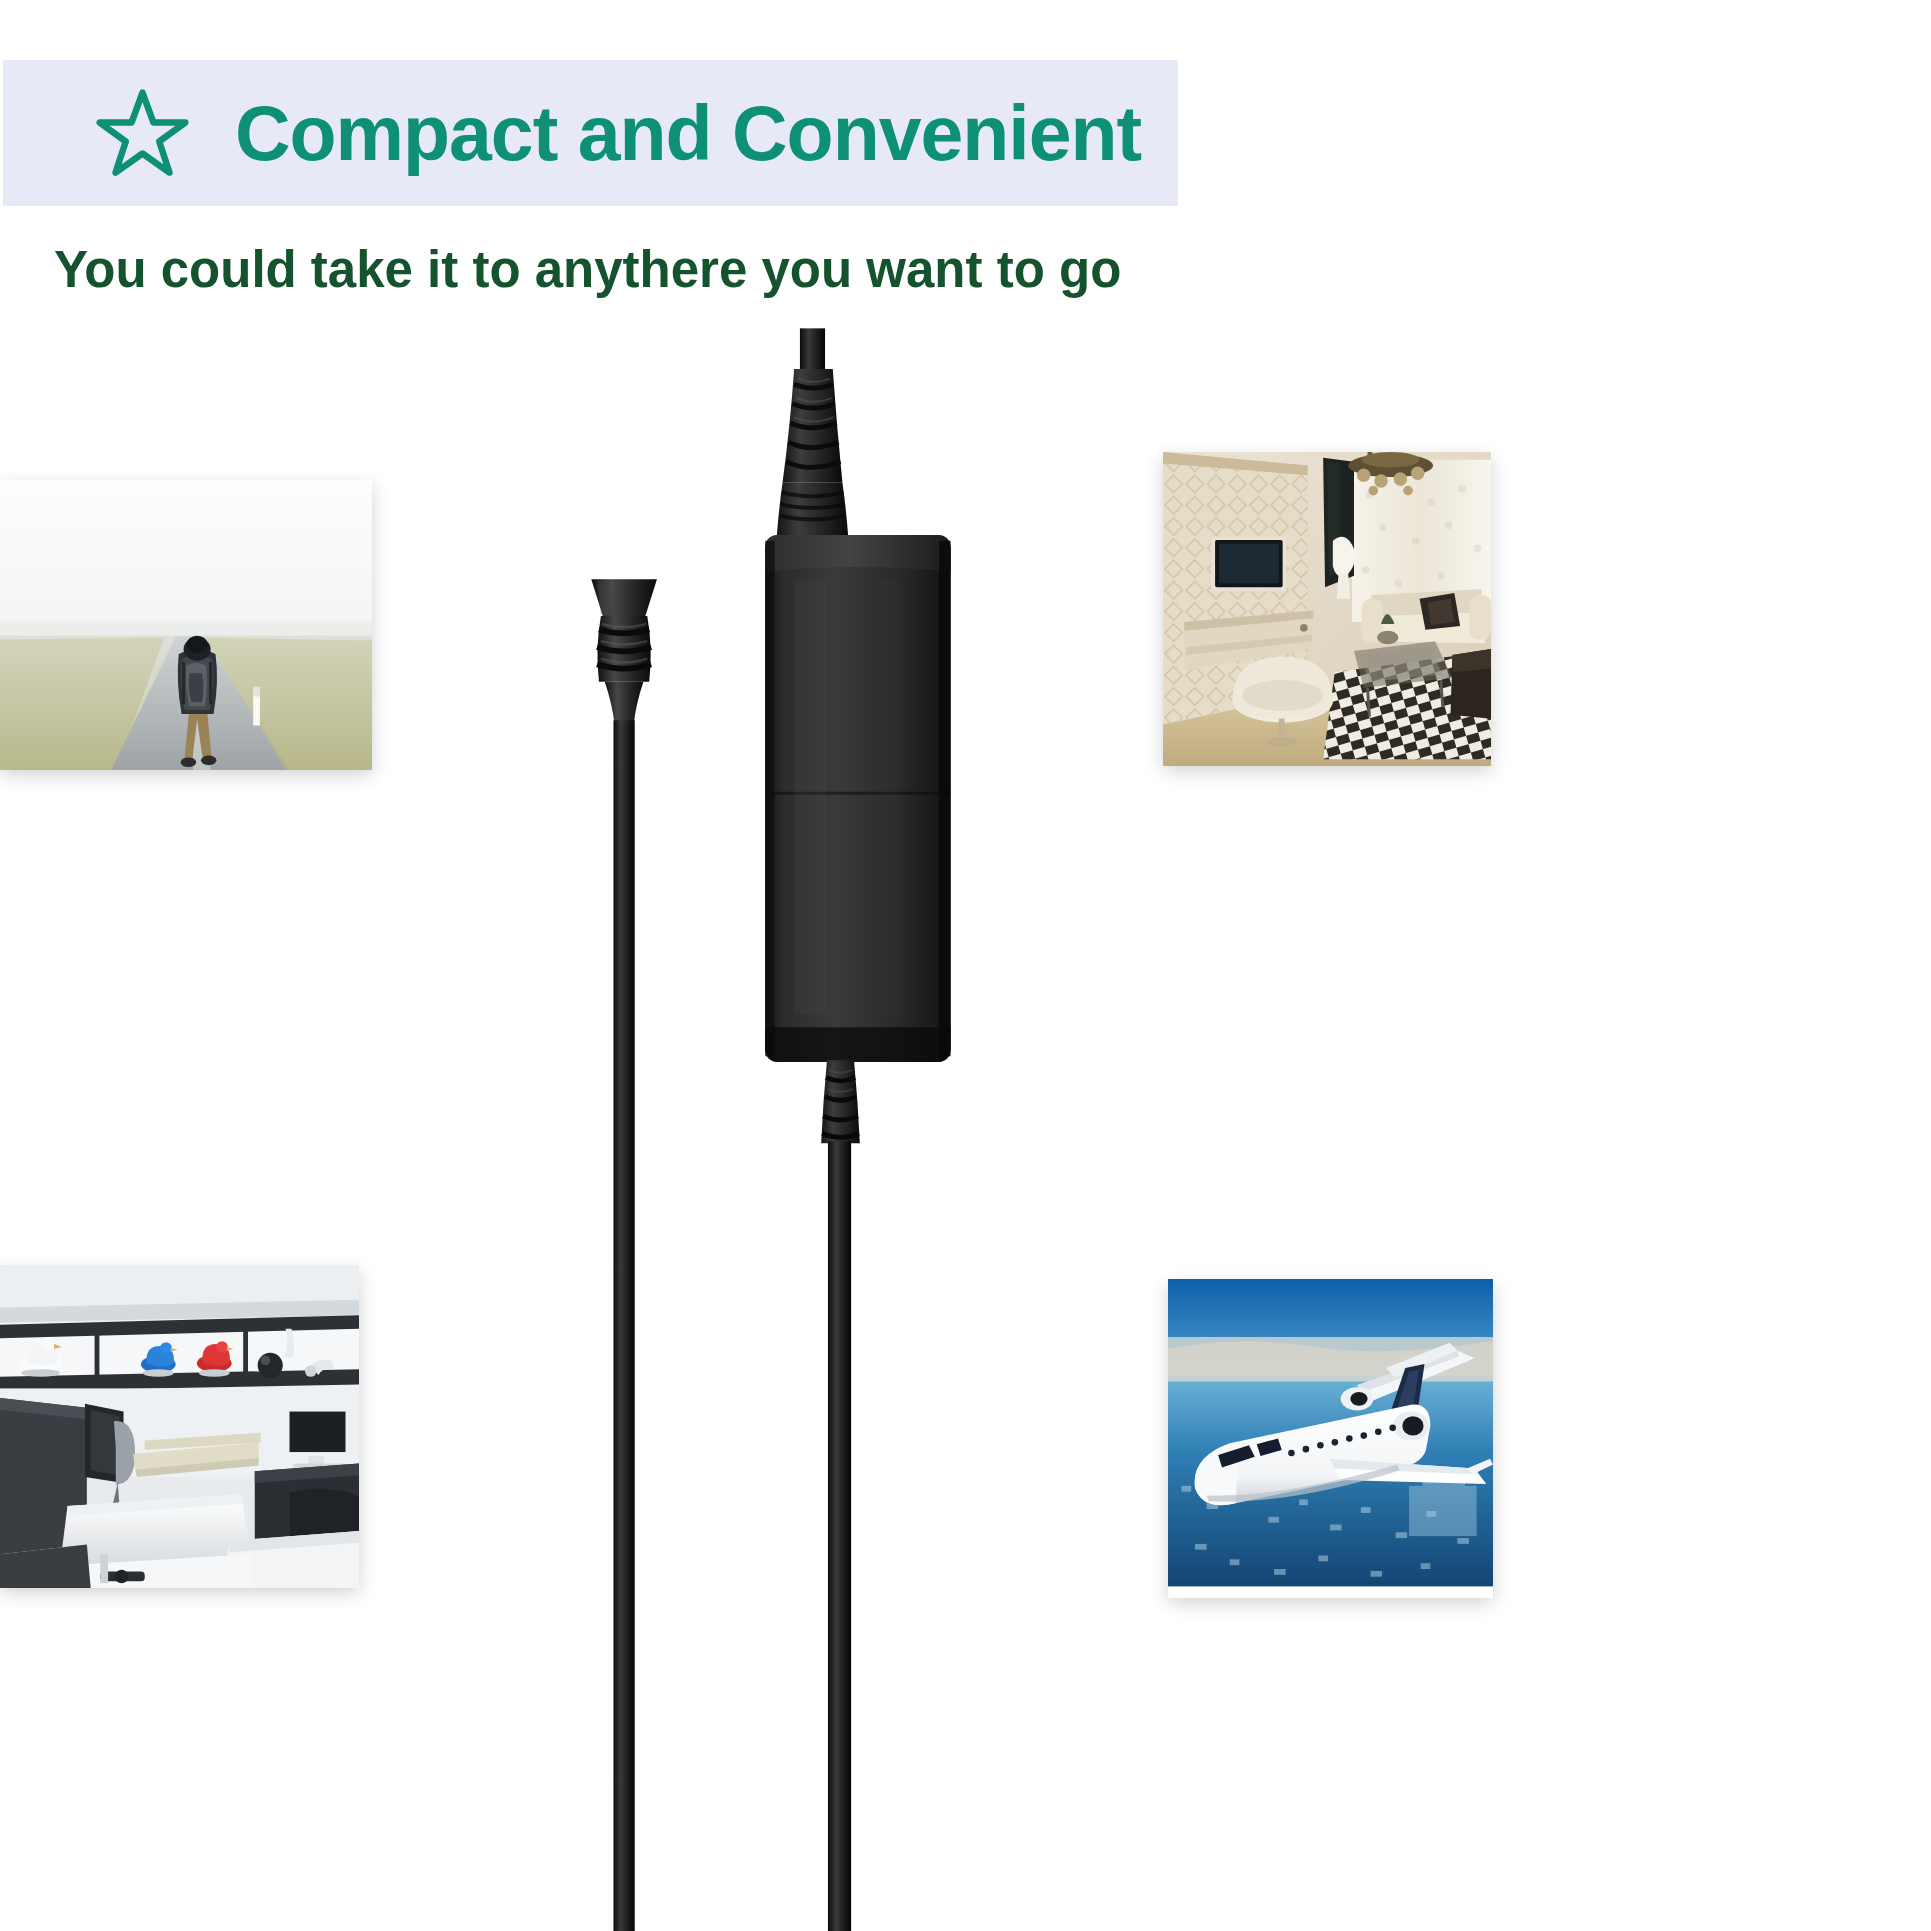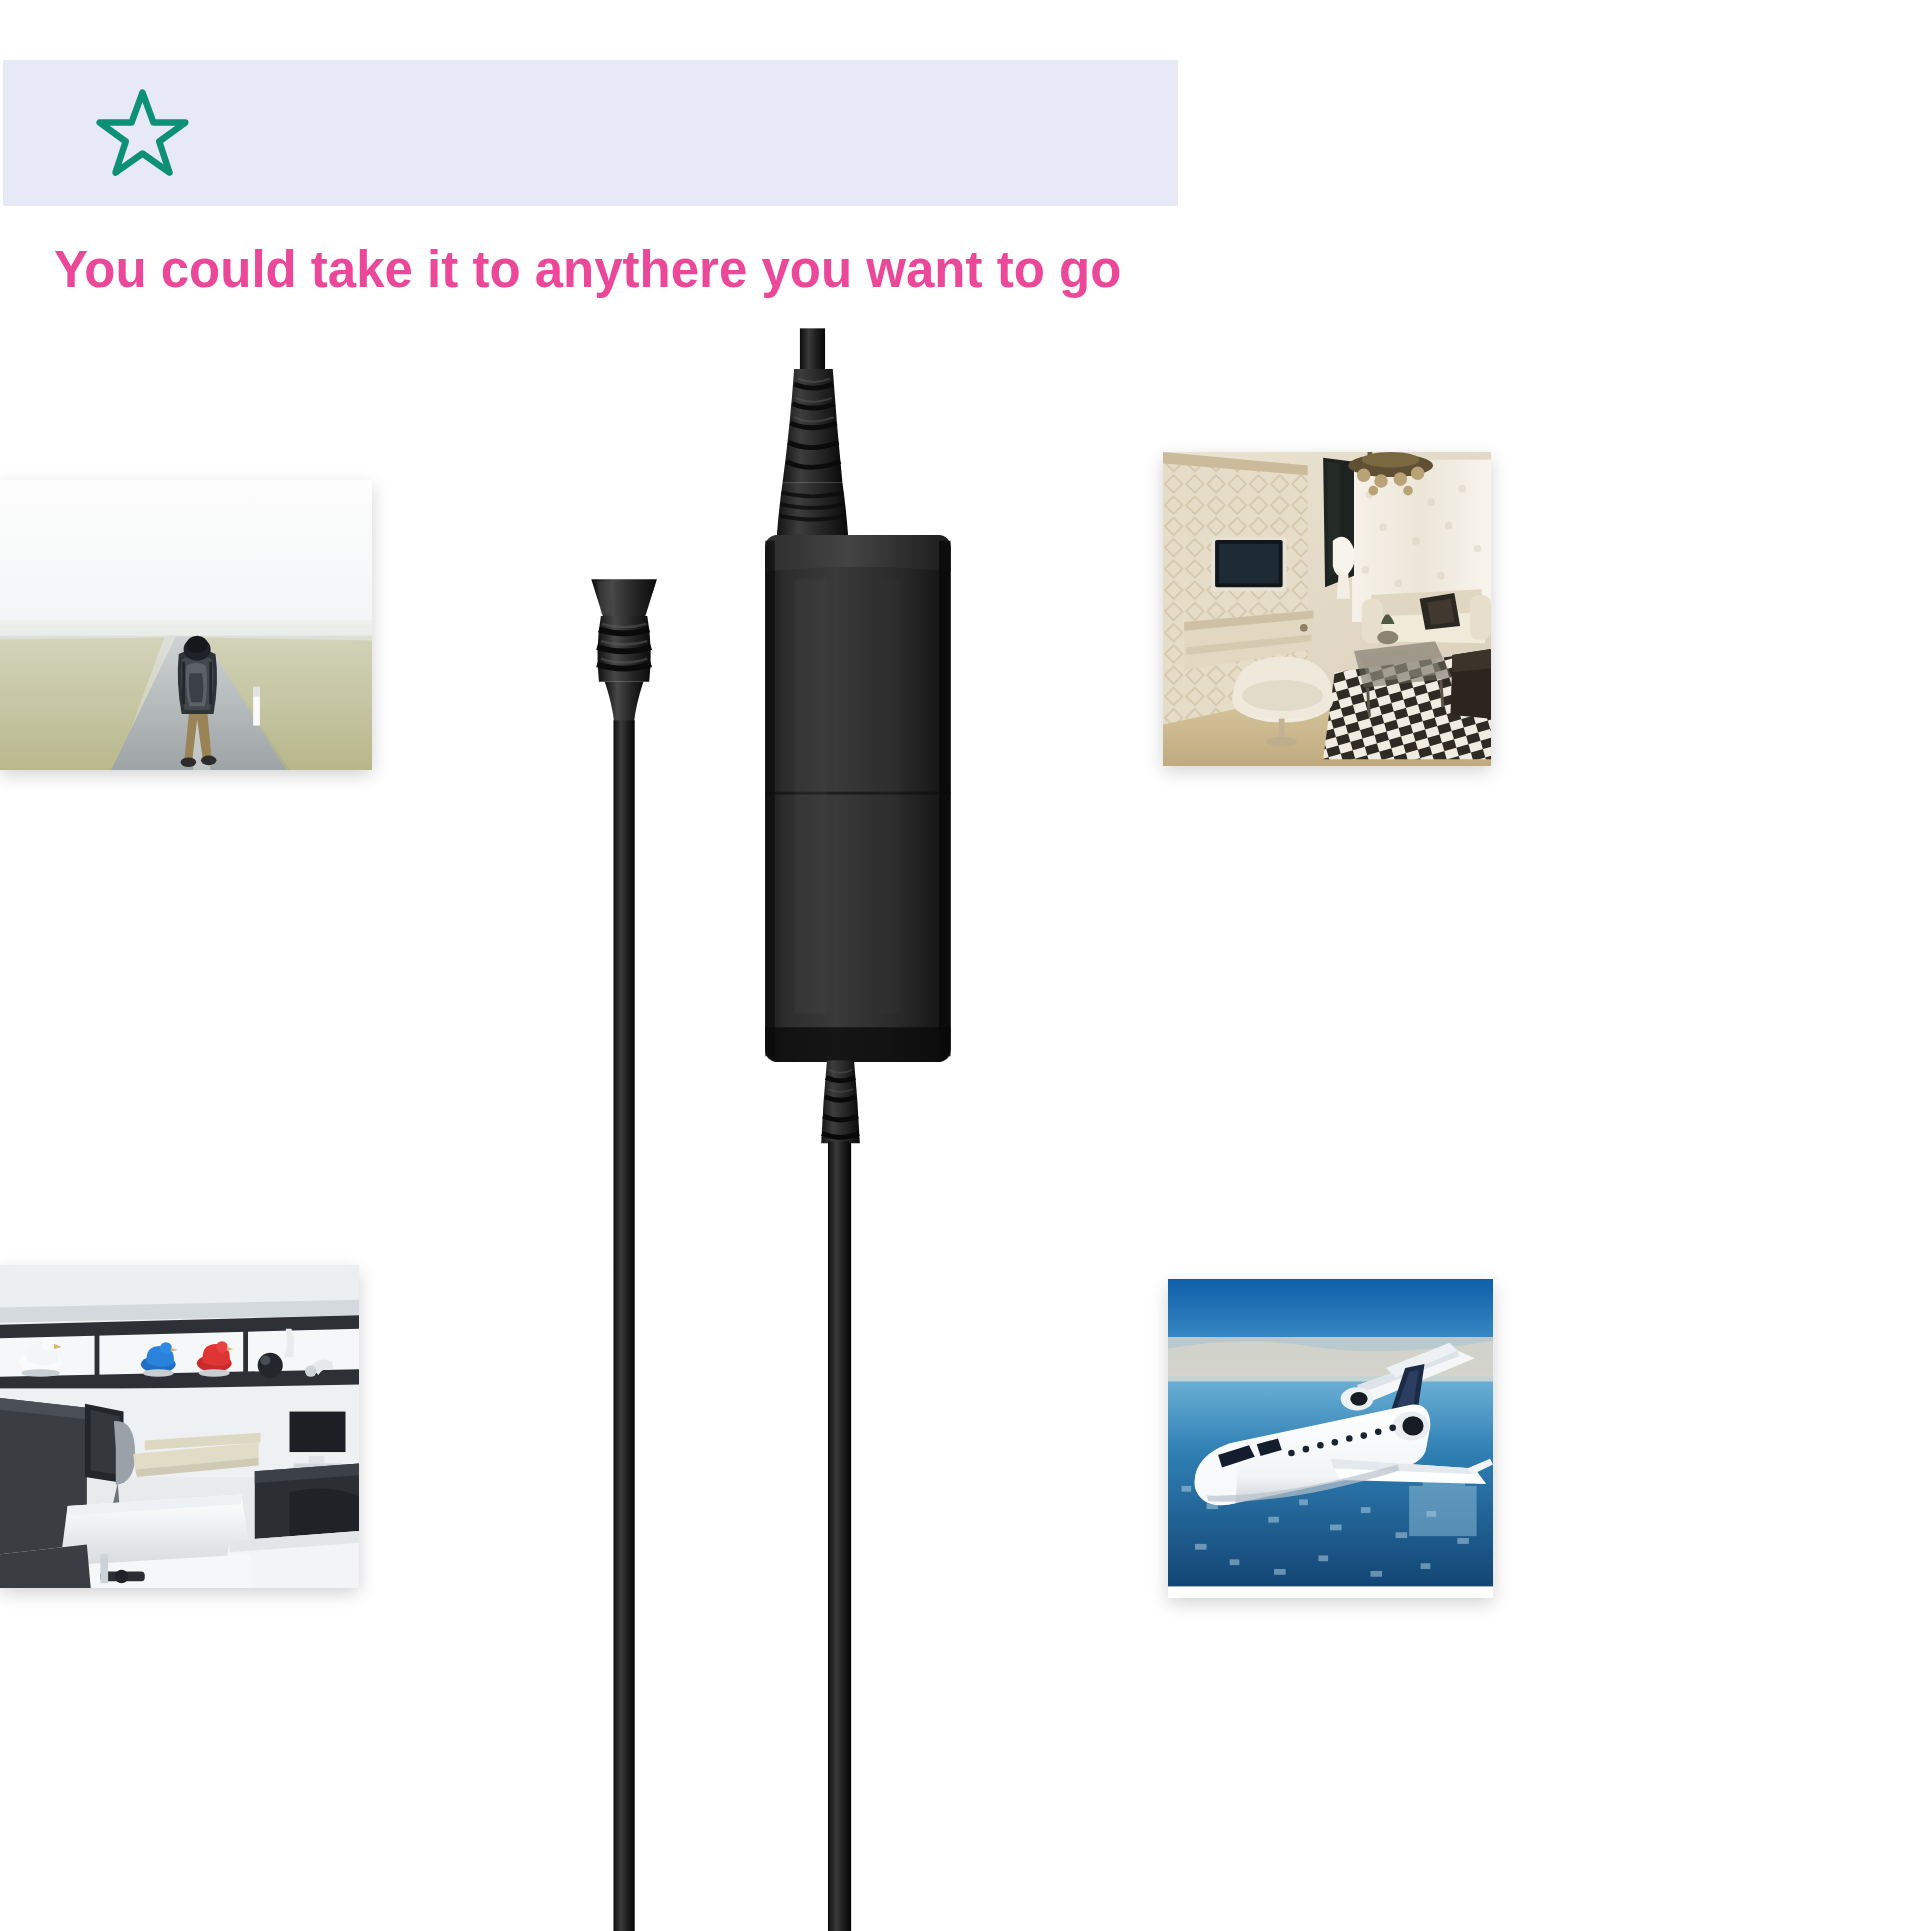--- a/index.html
+++ b/index.html
@@ -7,21 +7,21 @@
        font-family:"Liberation Sans",sans-serif;}
 
   
   .banner{position:absolute;left:2.9px;top:60px;width:1175px;height:146px;
           background:#e8e9f6;display:flex;align-items:center;}
   .star-icon{margin-left:93px;width:93px;height:93px;display:block;flex:0 0 auto;}
   .banner-title{margin-left:46px;font-size:77px;font-weight:bold;
                 color:#0d9076;letter-spacing:-1px;white-space:nowrap;
                 line-height:1;}
   .subtitle{position:absolute;left:54px;top:239px;font-size:51px;
-            font-weight:bold;color:#ec4899;white-space:nowrap;line-height:1.2;}
+            font-weight:bold;color:#14532d;white-space:nowrap;line-height:1.2;}
 
   
   .photo{position:absolute;overflow:hidden;
          box-shadow:0 5.8px 17.4px rgba(0,0,0,.18);}
   .ph-hiker{left:0px;top:480px;width:372px;height:290px;}
   .ph-living{left:1163px;top:452px;width:328px;height:314px;}
   .ph-office{left:0px;top:1265px;width:359px;height:323px;}
   .ph-jet{left:1168px;top:1279px;width:325px;height:319px;}
   .photo svg{display:block;width:100%;height:100%;}
 
@@ -29,20 +29,21 @@
   .adapter{position:absolute;left:541px;top:338px;width:599px;height:1593px;}
   .adapter svg{display:block;width:100%;height:100%;overflow:visible;}
 </style>
 </head>
 <body>
 
 <div class="banner">
   <svg class="star-icon" viewBox="0 0 100 100">
     <polygon points="50,6 61.8,38.2 96,38.2 68,58.6 79,92 50,71.5 21,92 32,58.6 4,38.2 38.2,38.2" fill="none" stroke="#0d9076" stroke-width="7" stroke-linejoin="round" stroke-linecap="round"></polygon>
   </svg>
+  <div class="banner-title">Compact and Convenient</div>
 </div>
 
 <div class="subtitle">You could take it to anythere you want to go</div>
 
 <div class="photo ph-hiker">
   <svg viewBox="0 0 385 300" preserveAspectRatio="none">
     <defs>
       <linearGradient id="skyG" x1="0" y1="0" x2="0" y2="1">
         <stop offset="0%" stop-color="#fdfdfd"></stop>
         <stop offset="55%" stop-color="#f2f4f5"></stop>

